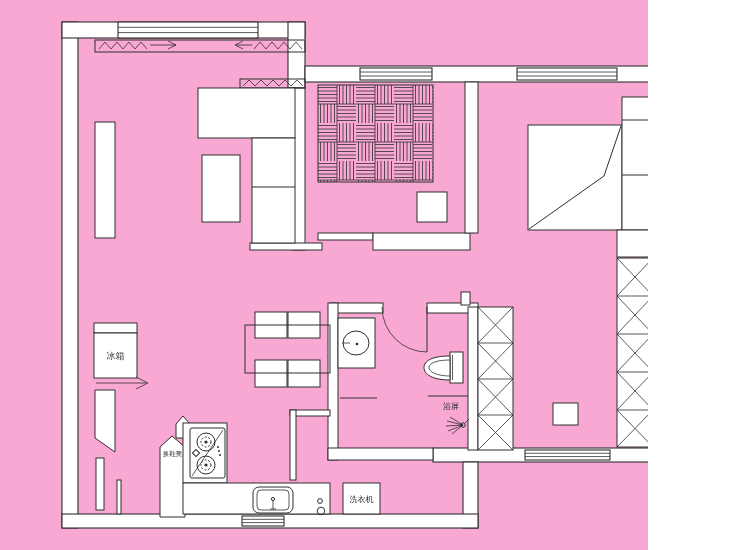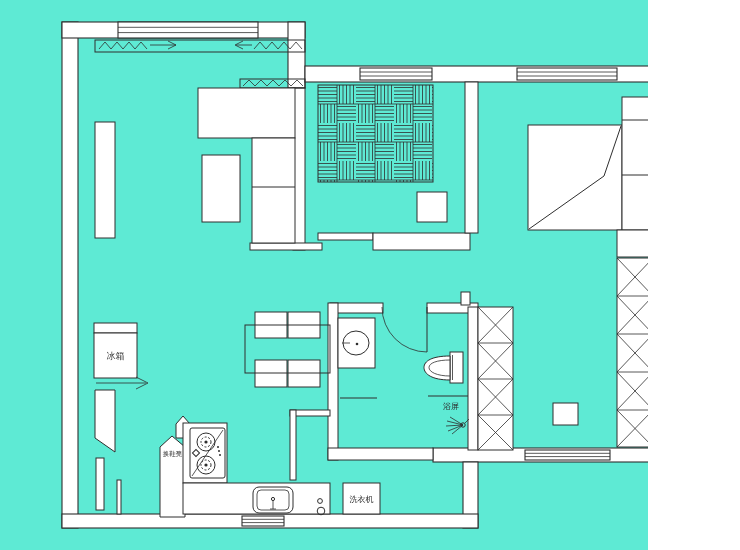--- a/index.html
+++ b/index.html
@@ -1,16 +1,16 @@
 <!DOCTYPE html>
 <html><head>
 <meta charset="utf-8">
 <style>
   html,body{margin:0;padding:0;background:#ffffff;}
-  .stage{position:relative;width:648px;height:550px;background:#5eead4;overflow:hidden;
+  .stage{position:relative;width:648px;height:550px;background:#f9a8d4;overflow:hidden;
          font-family:"Liberation Sans", sans-serif;}
   svg{display:block;}
   .w   {fill:#ffffff;stroke:#2e2e2e;stroke-width:1.1;}   
   .iw  {fill:#ffffff;stroke:#2e2e2e;stroke-width:1;}     
   .f   {fill:#ffffff;stroke:#2e2e2e;stroke-width:1;}     
   .ln  {fill:none;stroke:#2e2e2e;stroke-width:1;}        
   .thin{fill:none;stroke:#2e2e2e;stroke-width:.8;}
   .txt {fill:#2b2b2b;font-family:"Liberation Sans", sans-serif;}
 </style>
 </head>

